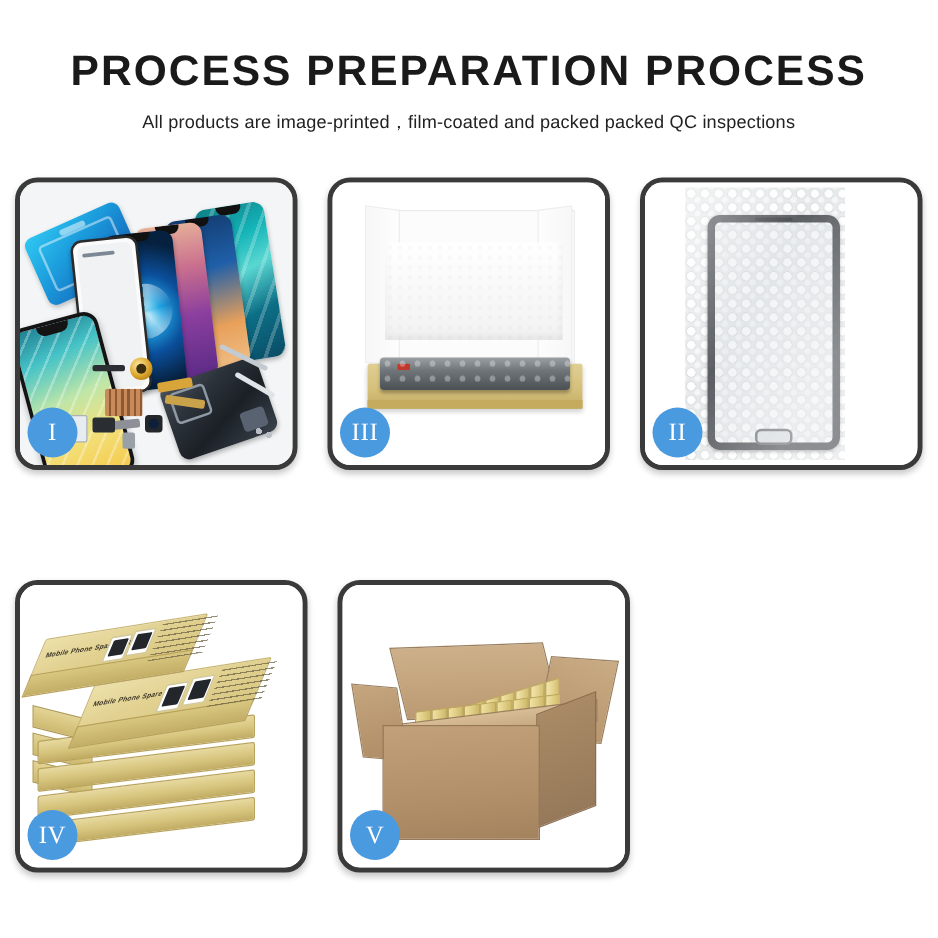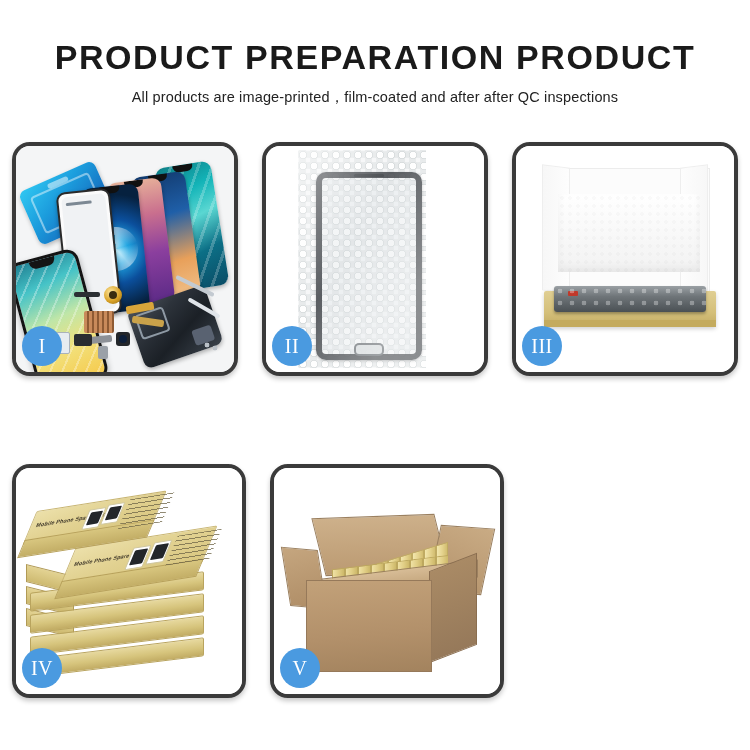--- a/index.html
+++ b/index.html
@@ -246,22 +246,22 @@
   .c6 .tapeL2{position:absolute;left:34px;top:122px;width:13px;height:20px;
       background:rgba(160,132,100,.5);}
   .c6 .seamV{position:absolute;left:106px;top:30px;width:1px;height:106px;background:rgba(120,96,70,.55);}
 </style>
 </head>
 <body>
 
 <div class="page">
 
   <div class="header">
-    <h1 class="title">PRODUCT PREPARATION PRODUCT</h1>
-    <p class="subtitle">All products are image-printed，film-coated and after after QC inspections</p>
+    <h1 class="title">PROCESS PREPARATION PROCESS</h1>
+    <p class="subtitle">All products are image-printed，film-coated and packed packed QC inspections</p>
   </div>
 
   <div class="grid">
 
     <div class="row">
 
       <div class="panel">
         <div class="stage p1">
           <div class="blue-film"></div>
 
@@ -304,41 +304,41 @@
             <span class="pt tool"></span>
             <span class="pt tool2"></span>
             <span class="pt screws"></span>
           </div>
         </div>
         <div class="badge">I</div>
       </div>
 
       <div class="panel">
         <div class="stage">
-          <div class="bubble-bg"></div>
-          <div class="screen2">
-            <span class="home"></span>
-          </div>
-          <div class="gloss2"></div>
-        </div>
-        <div class="badge">II</div>
-      </div>
-
-      <div class="panel">
-        <div class="stage">
           <div class="box3-back"></div>
           <div class="flap3l"></div>
           <div class="flap3r"></div>
           <div class="foam3"></div>
           <div class="tray3"></div>
           <div class="scr3">
             <span class="redmark"></span>
           </div>
         </div>
         <div class="badge">III</div>
+      </div>
+
+      <div class="panel">
+        <div class="stage">
+          <div class="bubble-bg"></div>
+          <div class="screen2">
+            <span class="home"></span>
+          </div>
+          <div class="gloss2"></div>
+        </div>
+        <div class="badge">II</div>
       </div>
 
     </div>
 
     <div class="row">
 
       <div class="panel">
         <div class="stage">
           <div class="stack">
             <span class="layerL ll3"></span>

